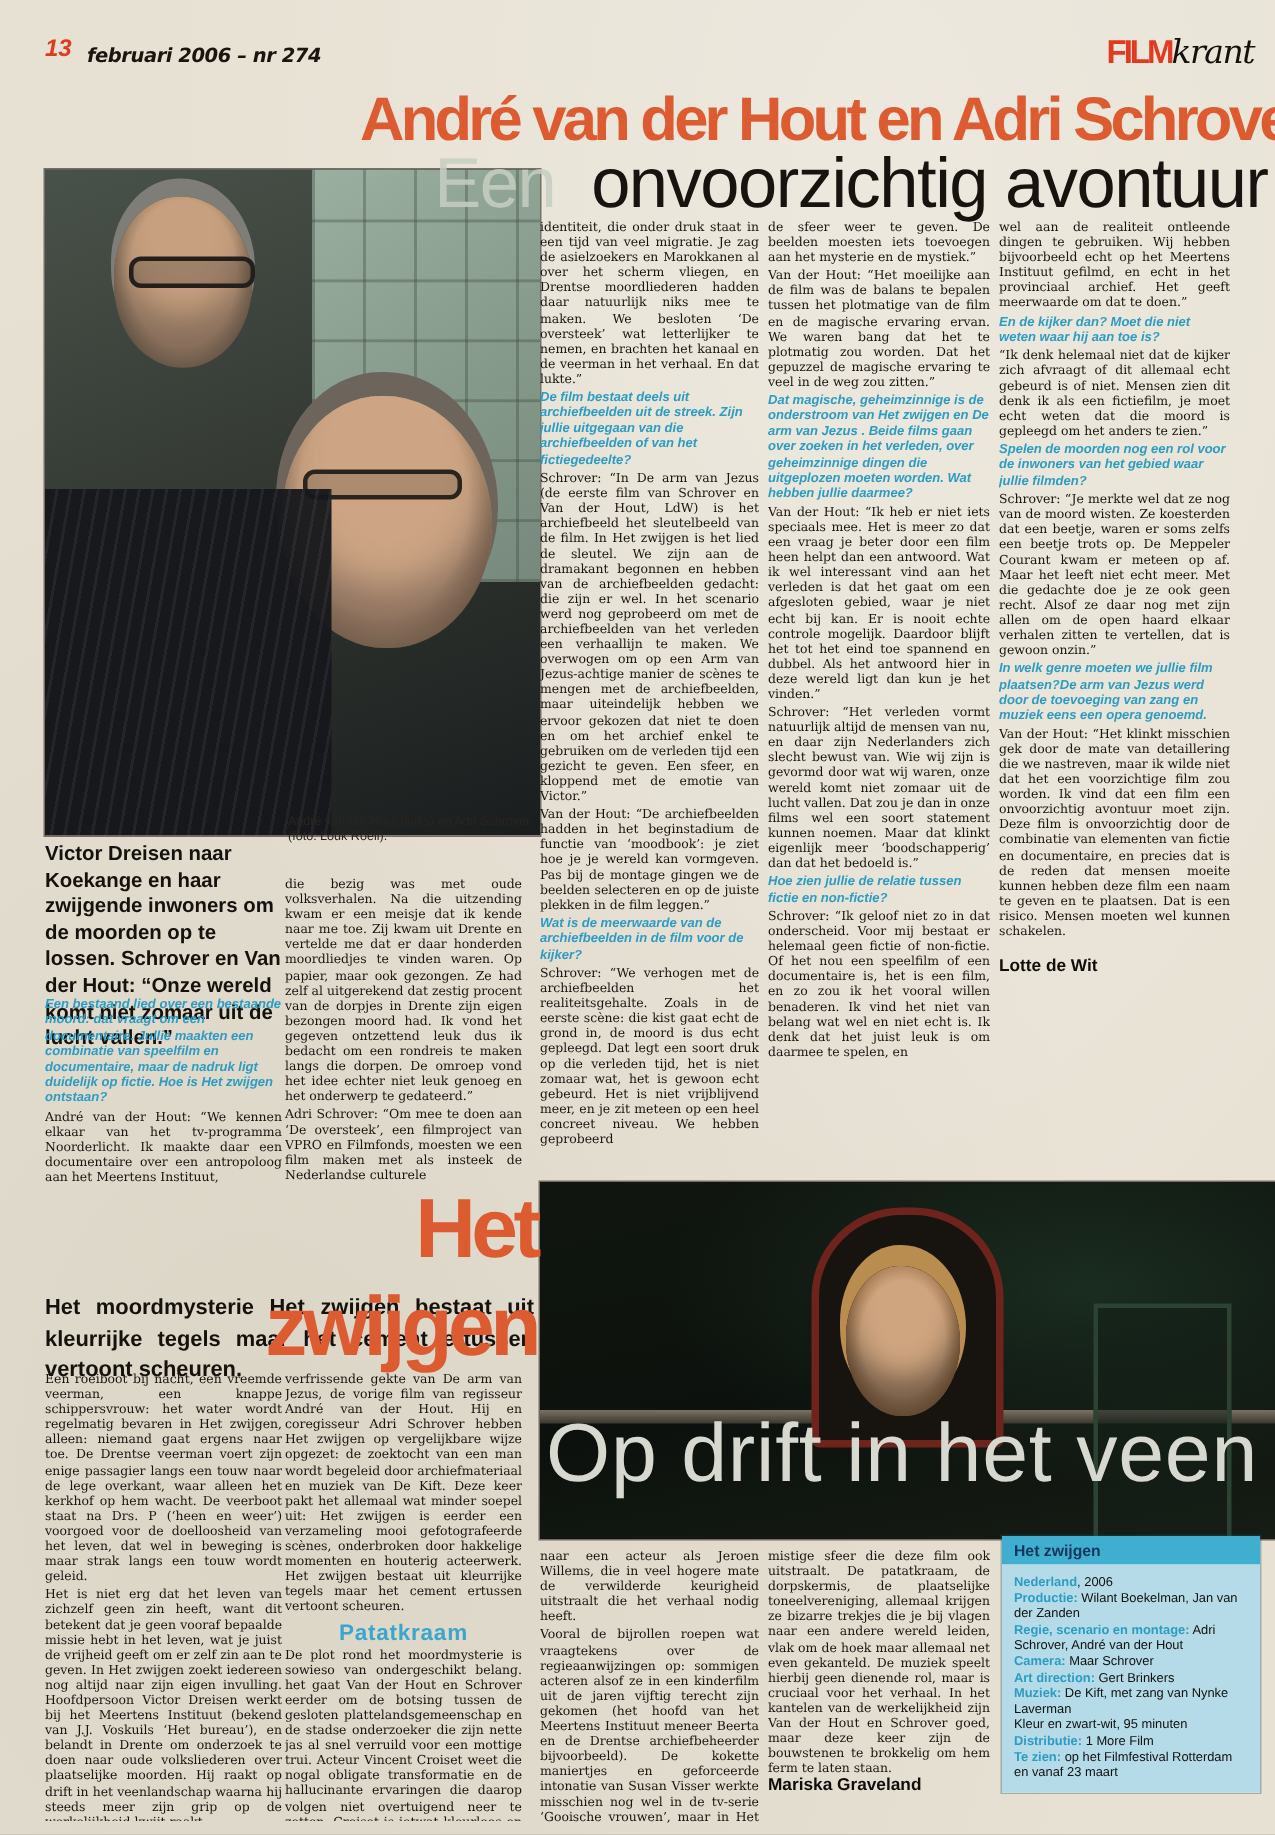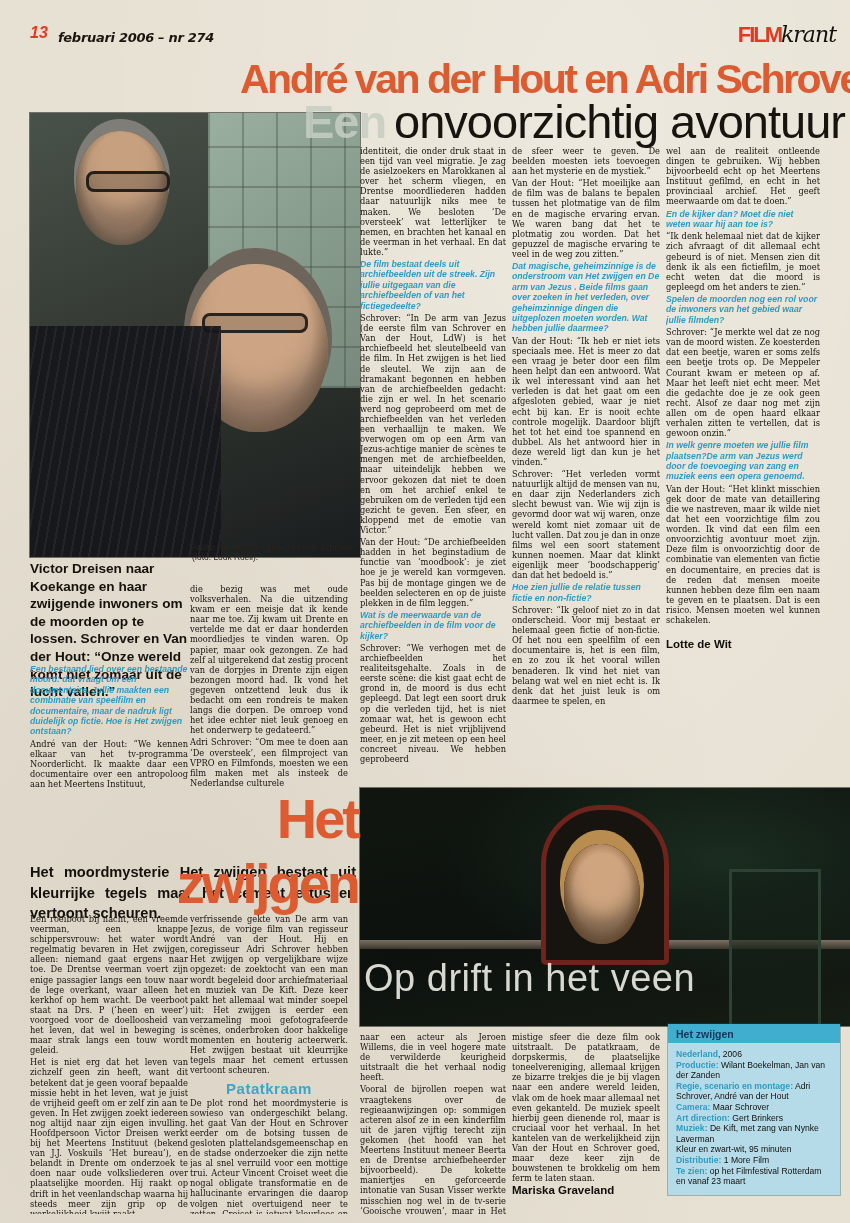--- a/index.html
+++ b/index.html
@@ -20,21 +20,21 @@
   .logo .film{font-family:"Liberation Sans",sans-serif;font-weight:bold;color:#e23a20;
               letter-spacing:-2px;}
   .logo .krant{font-family:"DejaVu Serif",serif;font-style:italic;color:#14100c;
                letter-spacing:-1px;}
 
   
   .hl1{font-family:"Liberation Sans",sans-serif;font-weight:bold;font-size:41px;
        color:#dd5b31;letter-spacing:-2.5px;white-space:nowrap;text-align:right;}
   .hl2{font-family:"Liberation Sans",sans-serif;font-weight:normal;font-size:47px;
        color:#17130e;letter-spacing:-1px;white-space:nowrap;text-align:right;}
-  .hl2 .pale{color:#c6cfc2;opacity:.85;margin-right:8px;font-weight:bold;}
+  .hl2 .pale{color:#c6cfc2;opacity:.85;margin-right:24px;}
 
   
   .photo{box-shadow:0 0 0 1px rgba(20,18,14,.55);overflow:hidden;}
   .tiles{position:absolute;right:0;top:0;width:46%;height:62%;
          background:
            repeating-linear-gradient(90deg, rgba(60,70,60,.35) 0 2px, rgba(0,0,0,0) 2px 34px),
            repeating-linear-gradient(0deg, rgba(60,70,60,.35) 0 2px, rgba(0,0,0,0) 2px 40px),
            linear-gradient(145deg,#9aaf9f,#76897c);}
   .head{position:absolute;border-radius:48% 52% 50% 50%;}
   .stripes{position:absolute;left:0;bottom:0;width:58%;height:52%;
@@ -63,21 +63,21 @@
   .author{font-family:Liberation Sans, sans-serif;font-weight:bold;font-size:11.5px;
           margin-top:14px;color:#100d0a;text-align:left;}
 
   
   .rtitle{font-family:"Liberation Sans",sans-serif;font-weight:bold;font-size:56px;
           color:#dd5b31;letter-spacing:-3px;text-align:right;}
   .rintro{font-family:"Liberation Sans",sans-serif;font-weight:bold;font-size:14.6px;
           line-height:20.5px;color:#15110c;text-align:justify;}
   .subhead{font-family:"Liberation Sans",sans-serif;font-weight:bold;font-size:15px;
            letter-spacing:.5px;color:#3ba6cc;text-align:center;margin:8px 0 4px;}
-  .overlay{font-family:"Liberation Sans",sans-serif;font-weight:normal;font-size:38px;
+  .overlay{font-family:"Liberation Sans",sans-serif;font-weight:normal;font-size:55px;
            color:#d7d8cf;letter-spacing:.5px;white-space:nowrap;}
 
   
   .infobox{position:absolute;box-shadow:0 0 0 1px rgba(30,80,100,.35);}
   .ib-head{background:#3faecf;padding:4px 8px 3px;font-family:"Liberation Sans",sans-serif;
            font-weight:bold;font-size:10.5px;color:#14355c;}
   .ib-body{background:#b5dbe8;padding:6px 8px 8px;font-family:"Liberation Sans",sans-serif;
            font-size:8.6px;line-height:10.6px;color:#10100e;}
   .ib-body .row{margin:0;}
   .lbl{color:#2d9cc2;font-weight:bold;}

